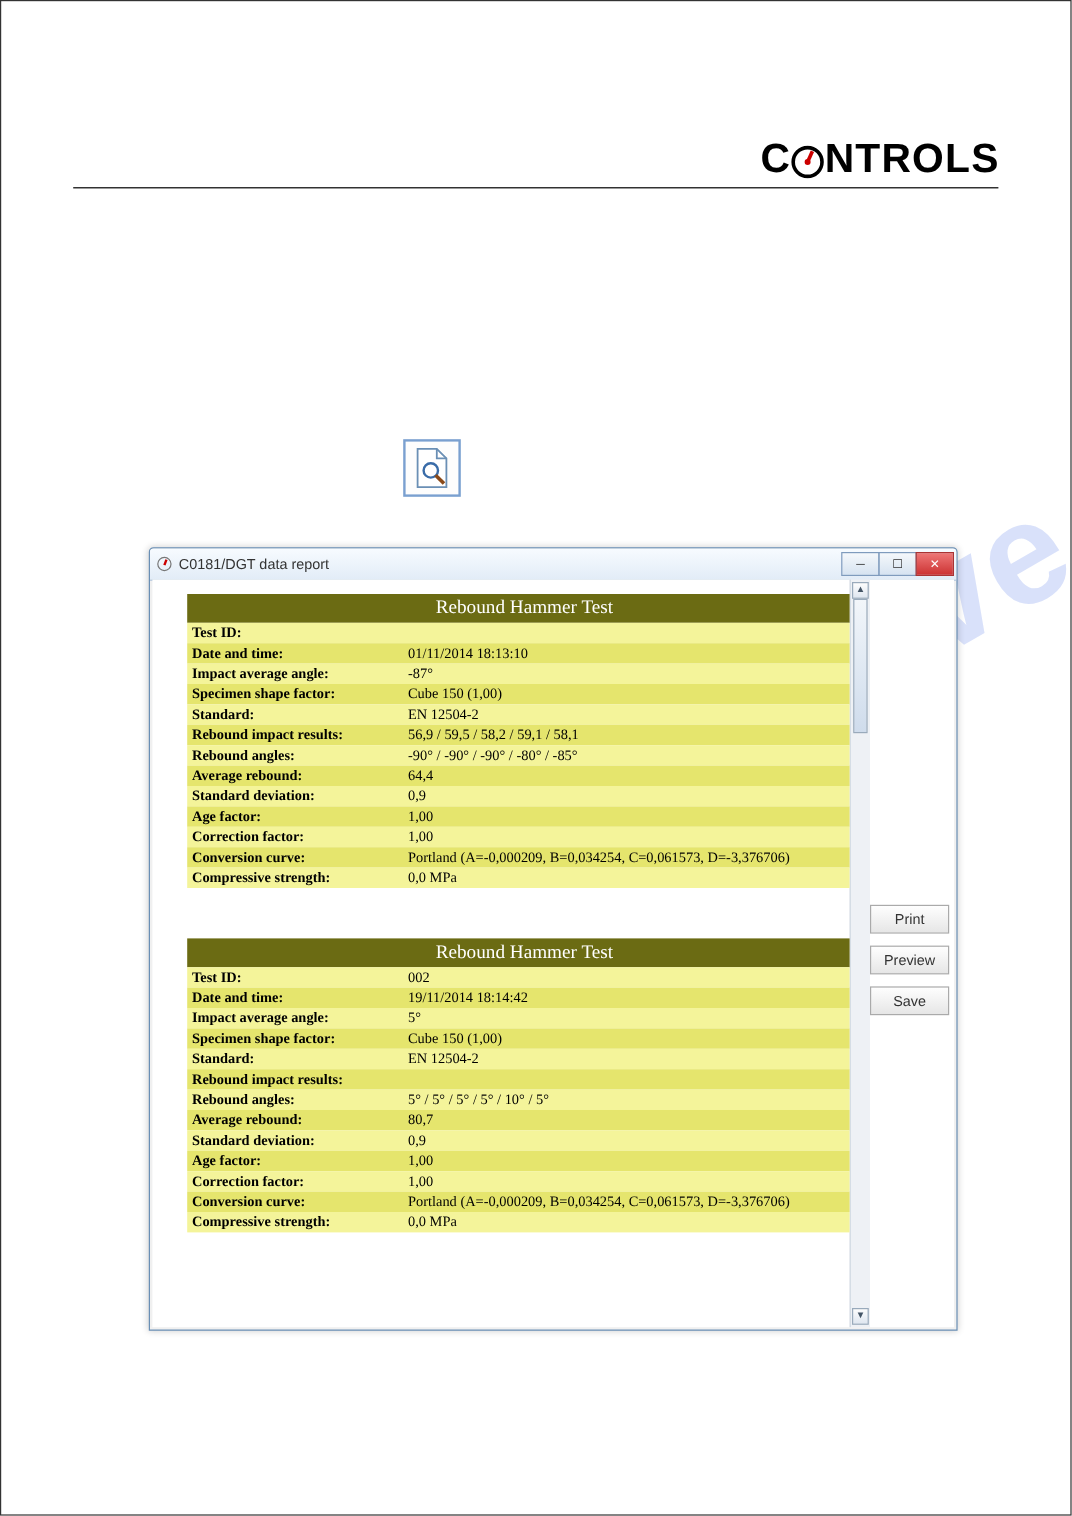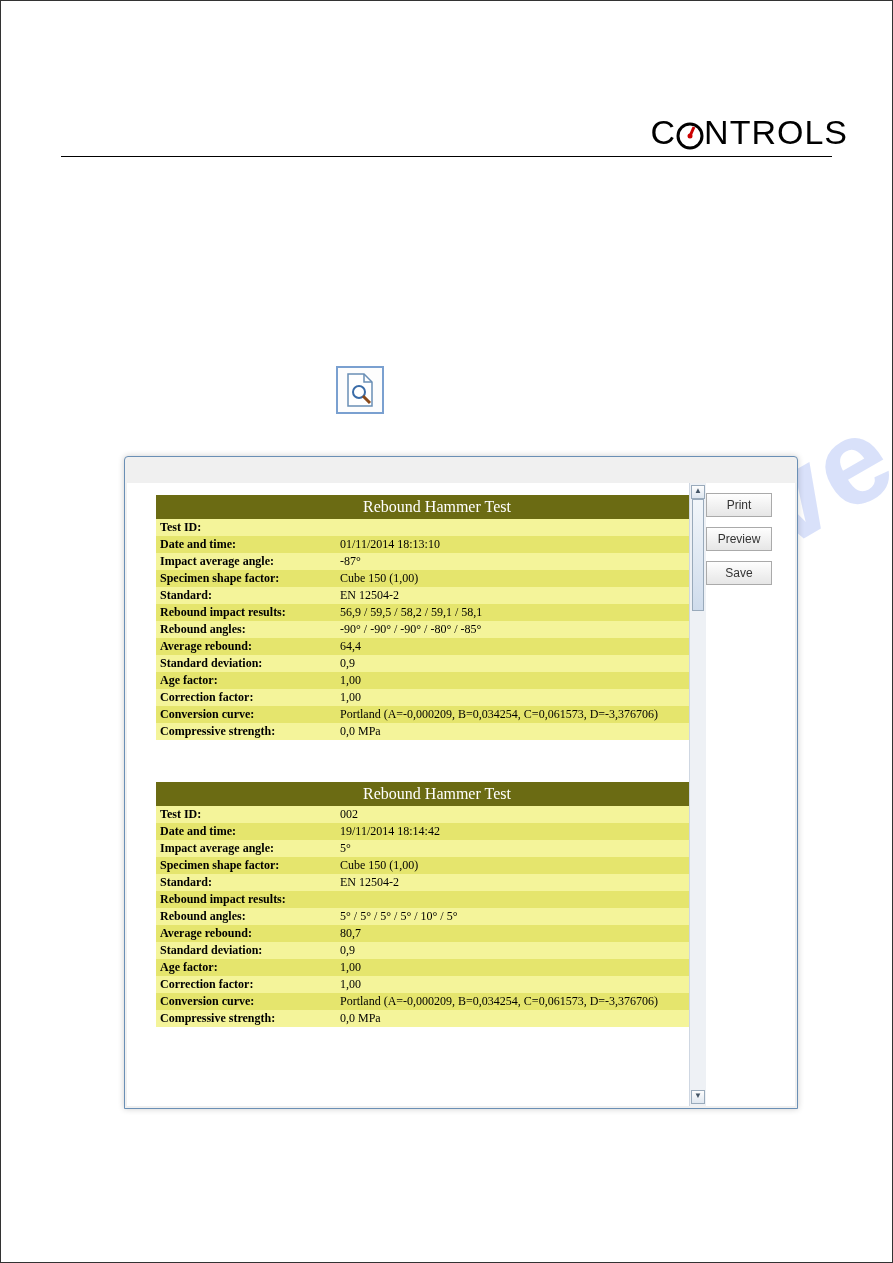--- a/index.html
+++ b/index.html
@@ -8,23 +8,23 @@
     font-family: Arial, sans-serif;
     width: 893px;
     height: 1263px;
     position: relative;
     box-sizing: border-box;
     border: 1px solid #333;
   }
   .page-header {
     position: absolute;
     top: 112px;
-    right: 44px;
+    right: 59px;
     font-family: "Arial Black", Arial, sans-serif;
-    font-weight: 400;
+    font-weight: 700;
     font-size: 34px;
     letter-spacing: 1px;
     color: #000;
   }
   .page-header svg { vertical-align: -6px; }
   .header-rule {
     position: absolute;
     top: 155px;
     left: 60px; right: 60px;
     border-top: 1px solid #000;
@@ -87,22 +87,22 @@
     background: #fff;
     display: flex;
   }
   .scrollpane {
     flex: 1; overflow: hidden; position: relative;
   }
   .content {
     position: absolute; left: 10px; top: 12px; right: 0;
   }
   .side {
-    width: 66px; padding: 10px 23px 0 0;
-    display: flex; flex-direction: column; gap: 10px; align-items: stretch;
+    width: 66px; padding: 10px 4px 0 0;
+    display: flex; flex-direction: column; gap: 10px; align-items: stretch; justify-content: center;
   }
   .side button {
     height: 24px;
     background: linear-gradient(#fefefe,#e6e6e6);
     border: 1px solid #aaa;
     font-size: 12px; color: #333;
     cursor: pointer;
   }
   .vscroll {
     width: 16px;
@@ -149,20 +149,29 @@
 <div class="preview-icon-frame">
   <svg width="32" height="36" viewBox="0 0 32 36">
     <path d="M4 2 H20 L28 10 V34 H4 Z" fill="#fff" stroke="#6a8fb5" stroke-width="1.5"></path>
     <path d="M20 2 V10 H28" fill="none" stroke="#6a8fb5" stroke-width="1.5"></path>
     <circle cx="15" cy="20" r="6" fill="none" stroke="#3a6ca8" stroke-width="2"></circle>
     <line x1="19" y1="24" x2="26" y2="31" stroke="#8a4a1a" stroke-width="3"></line>
   </svg>
 </div>
 
 <div class="app-window">
+  <div class="titlebar">
+    <span class="bullet"></span>
+    <span class="title">C0181/DGT data report</span>
+    <div class="win-btns">
+      <div class="win-btn">─</div>
+      <div class="win-btn">☐</div>
+      <div class="win-btn close">✕</div>
+    </div>
+  </div>
   <div class="client">
     <div class="scrollpane">
       <div class="content" id="reports-mount">
           <div class="report-block">
             <div class="report-title">Rebound Hammer Test</div>
             <div class="row alt0">
               <div class="label">Test ID:</div>
             </div>
             <div class="row alt1">
               <div class="label">Date and time:</div>

